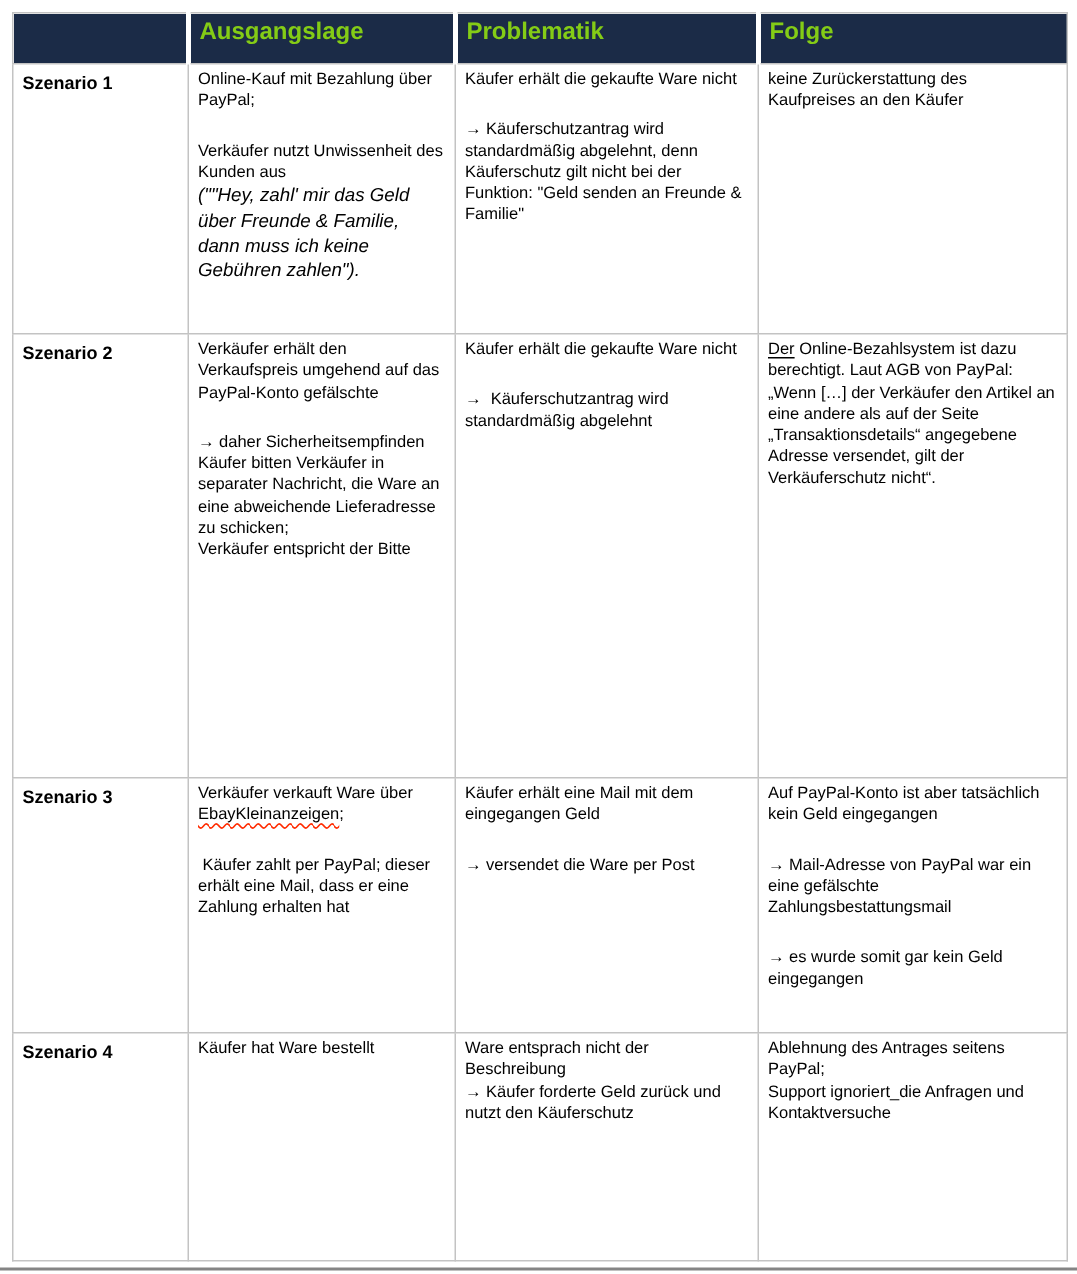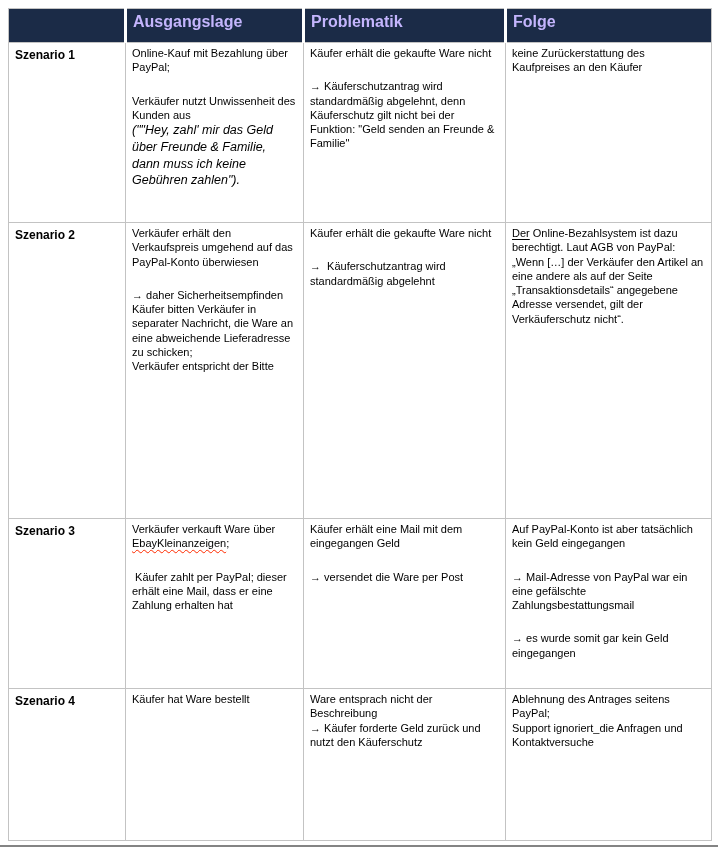--- a/index.html
+++ b/index.html
@@ -23,21 +23,21 @@
     margin: 8px 0 0 8px;
   }
   .scenario th, .scenario td {
     border: 1px solid #c3c3c3;
     vertical-align: top;
     padding: 3px 6px 3px 6px;
     overflow: hidden;
   }
   .scenario thead th {
     background: #1b2b47;
-    color: #c4b5fd;
+    color: #84cc16;
     font-size: 16px;
     font-weight: bold;
     text-align: left;
     padding-top: 4px;
     border-bottom: 1px solid #c3c3c3;
   }
   .scenario thead th + th {
     border-left: 3px solid #ffffff;
   }
   tr.h-head  { height: 34px; }
@@ -120,21 +120,21 @@
           <p class="para gap">→ Käuferschutzantrag wird standardmäßig abgelehnt, denn Käuferschutz gilt nicht bei der Funktion: "Geld senden an Freunde &amp; Familie"</p>
         </td>
         <td>
           <p class="para">keine Zurückerstattung des Kaufpreises an den Käufer</p>
         </td>
       </tr>
 
       <tr class="h-s2">
         <td class="label">Szenario 2</td>
         <td>
-          <p class="para">Verkäufer erhält den Verkaufspreis umgehend auf das PayPal-Konto überwiesen</p>
+          <p class="para">Verkäufer erhält den Verkaufspreis umgehend auf das PayPal-Konto gefälschte</p>
           <p class="para gap">→ daher Sicherheitsempfinden Käufer bitten Verkäufer in separater Nachricht, die Ware an eine abweichende Lieferadresse zu schicken;</p>
           <p class="para">Verkäufer entspricht der Bitte</p>
         </td>
         <td>
           <p class="para">Käufer erhält die gekaufte Ware nicht</p>
           <p class="para gap">→  Käuferschutzantrag wird standardmäßig abgelehnt</p>
         </td>
         <td>
           <p class="para"><span class="wavy-green">Der</span><span> Online-Bezahlsystem ist dazu berechtigt. Laut AGB von PayPal:</span></p>
           <p class="para">„Wenn […] der Verkäufer den Artikel an eine andere als auf der Seite „Transaktionsdetails“ angegebene Adresse versendet, gilt der Verkäuferschutz nicht“.</p>

